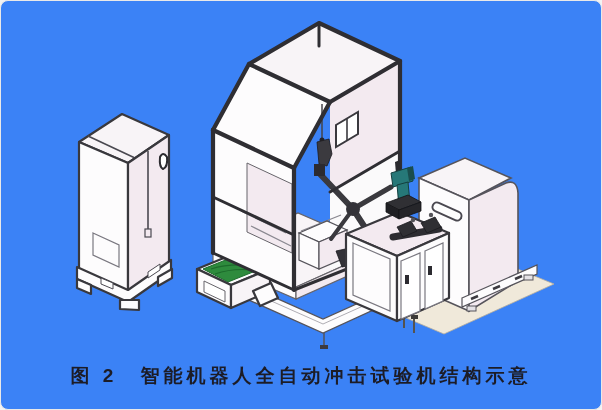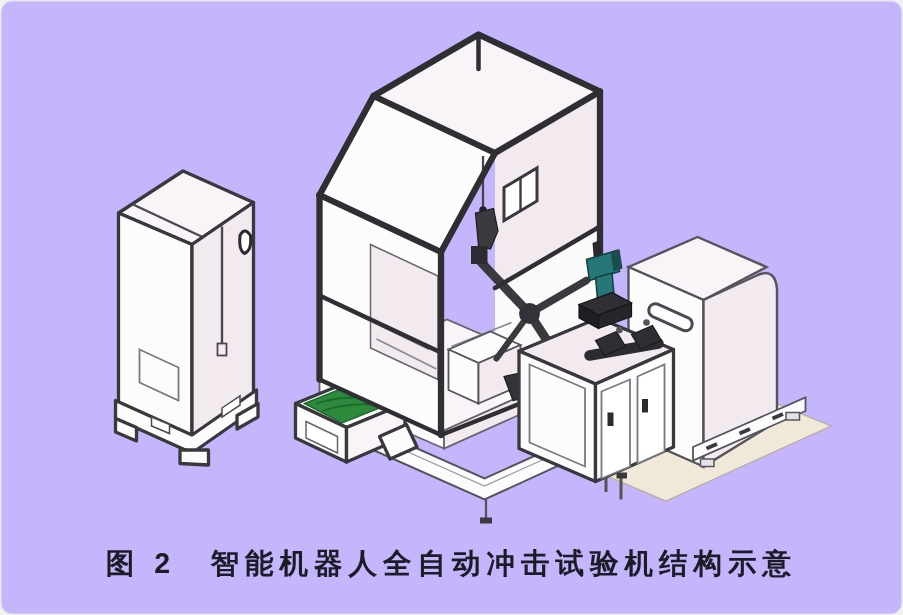--- a/index.html
+++ b/index.html
@@ -1,17 +1,17 @@
 <!DOCTYPE html>
 <html style="--frame: #2f2e33; --panel-pink: #f3eaf0; --panel-white: #fdfcfd; --conveyor-green: #2e8b3d; --drill-teal: #267878; --floor-beige: #f0e9da; --caption-text: #1c1c26;"><head>
 <meta charset="utf-8">
 <style>
   html,body{margin:0;padding:0;width:602px;height:410px;background:#f3f3f3;}
   .card{
-    position:relative;width:600px;height:408px;background:#c4b5fd;
+    position:relative;width:600px;height:408px;background:#3b82f6;
     border:1px solid #e9e9e9;border-radius:8px;overflow:hidden;
     font-family:"Liberation Sans",sans-serif;
   }
   .illustration{position:absolute;left:0;top:0;width:602px;height:355px;}
   svg{display:block}
   .caption{
     position:absolute;left:0;right:0;top:362px;text-align:center;
     font-size:19px;font-weight:700;letter-spacing:4px;
     color:var(--caption-text,#1c1c26);
     font-family:"Liberation Sans",sans-serif;

